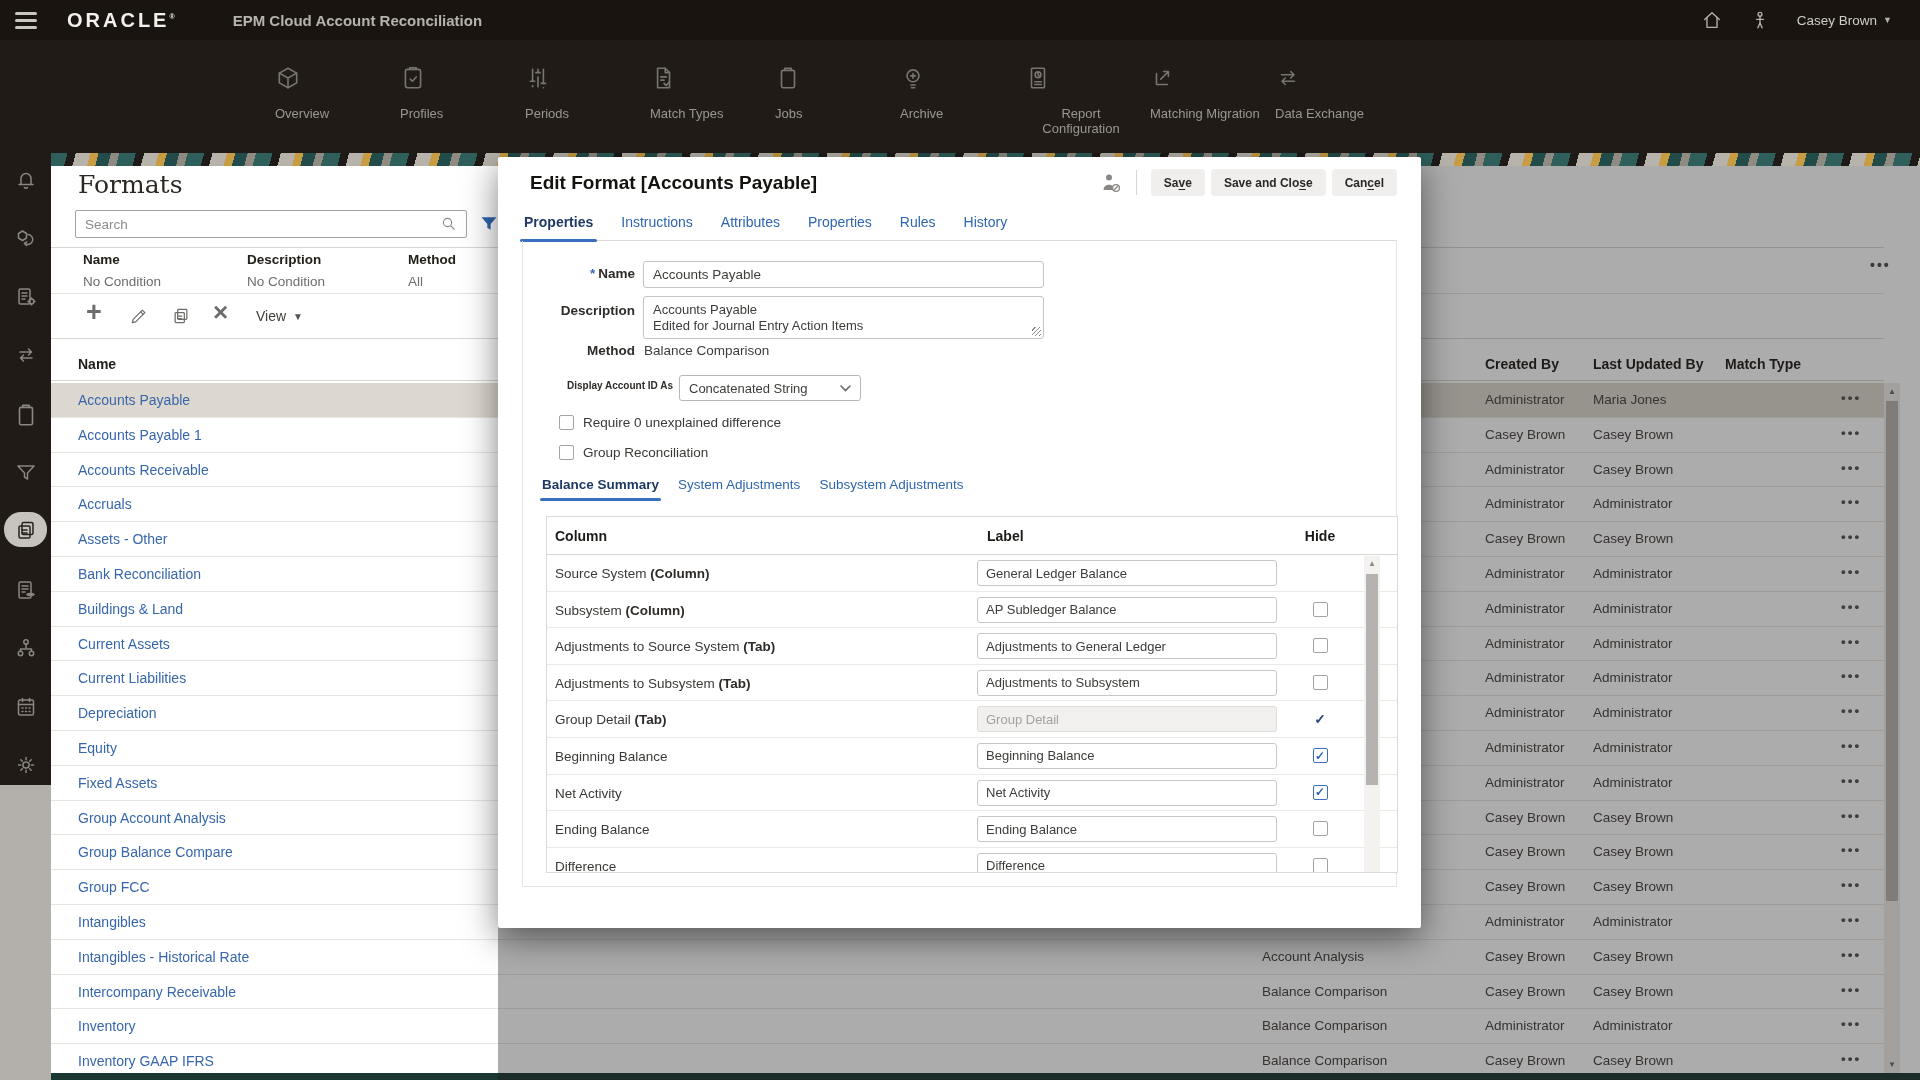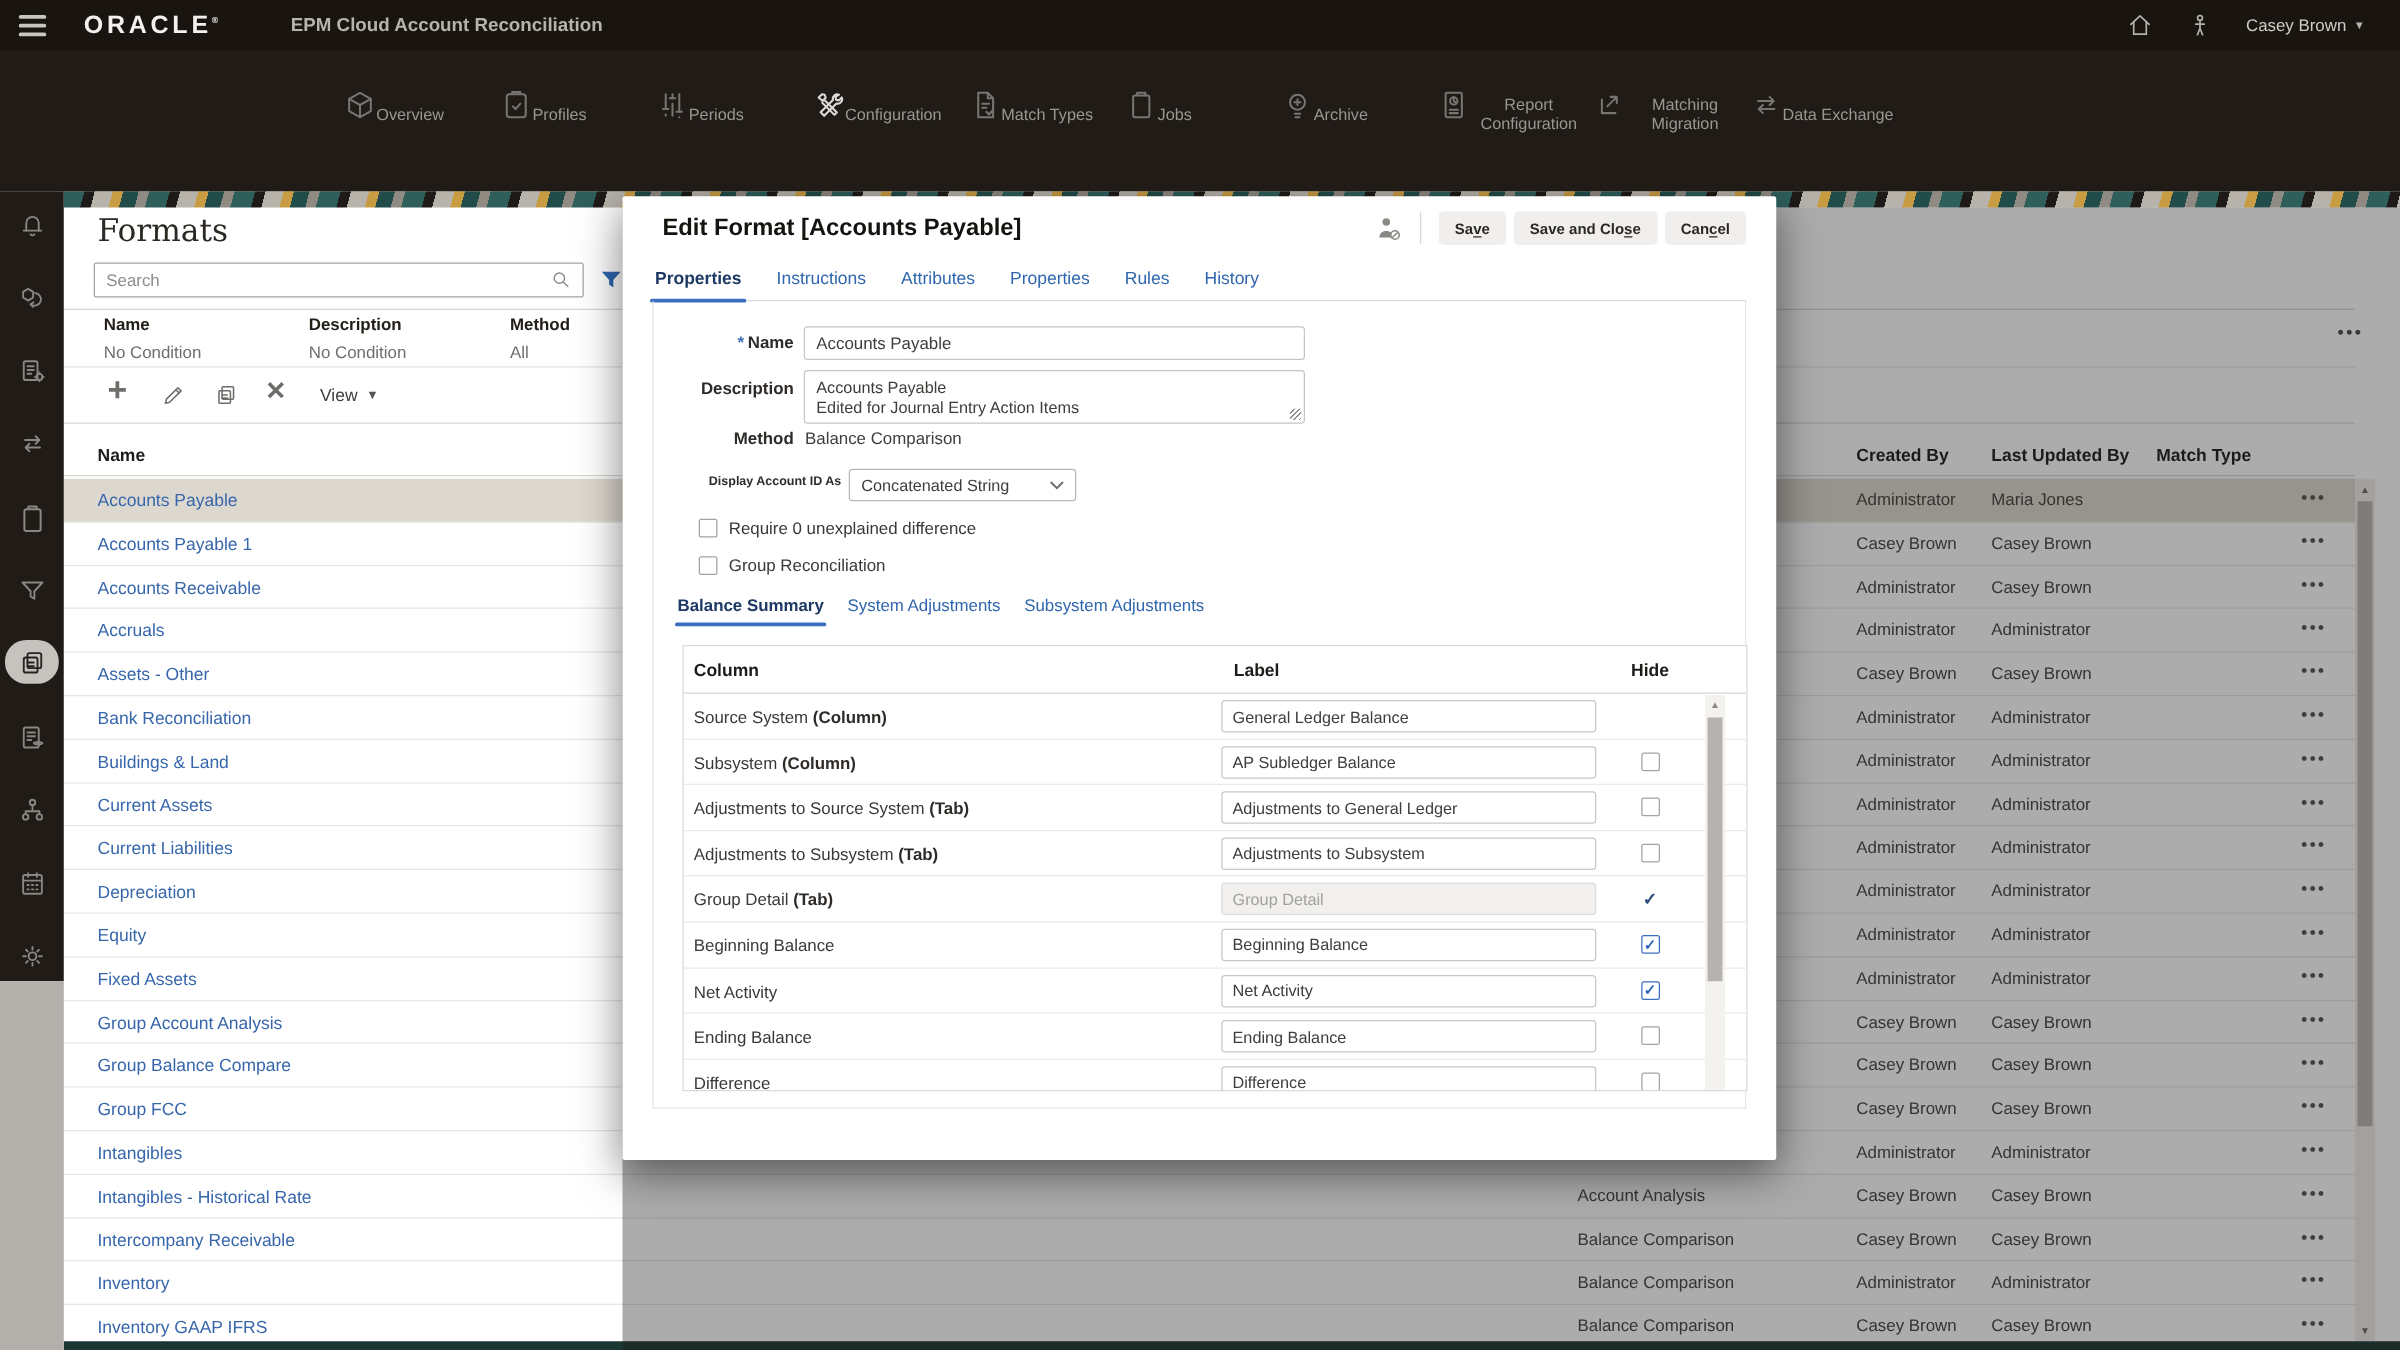--- a/index.html
+++ b/index.html
@@ -13,21 +13,21 @@
   .hamb i { display:block; height:3px; background:#c9c6c2; border-radius:1.5px; }
   .brand { margin-left:30px; font-size:20px; font-weight:bold; letter-spacing:3px; color:#f3f1ee; }
   .brand sup { font-size:7px; letter-spacing:0; }
   .apptitle { margin-left:58px; font-size:15px; font-weight:bold; color:#b6b3ae; }
   .top-right { margin-left:auto; margin-right:28px; display:flex; align-items:center; gap:26px; color:#b4b1ad; }
   .username { font-size:13.5px; color:#d0cdc9; display:flex; align-items:center; gap:6px; cursor:pointer; }
   .username .caret { font-size:9px; color:#b4b1ad; }
 
   .navbar { position:absolute; left:0; top:40px; width:1920px; height:113px; background:#201b17; z-index:20; }
   .nav-items { position:absolute; left:275px; top:0; display:flex; gap:5px; }
-  .nav-item { width:120px; padding-top:25px; display:flex; flex-direction:row; align-items:center; cursor:pointer; }
+  .nav-item { width:120px; padding-top:25px; display:flex; flex-direction:column; align-items:flex-start; cursor:pointer; }
   .nav-ic { height:30px; color:#787470; }
   .nav-item.active .nav-ic { color:#dddbd7; }
   .nav-label { margin-top:11px; font-size:13px; line-height:15px; color:#9a9691; text-align:center; max-width:112px; }
 
   .siderail { position:absolute; left:0; top:153px; width:51px; height:632px; background:#201b17; z-index:20; }
   .siderail-bottom { position:absolute; left:0; top:785px; width:51px; height:295px; background:#b3b0ac; z-index:20; }
   .side-item { position:absolute; left:0; width:51px; display:flex; justify-content:center; color:#8a8682; z-index:21; cursor:pointer; }
   .side-item.active::before { content:''; position:absolute; left:4px; top:-6px; width:43px; height:35px; background:#c6c3bf; border-radius:17px; }
   .side-item.active { color:#26221e; }
   .side-item svg { position:relative; }
@@ -183,30 +183,20 @@
     <span class="nav-label">Profiles</span>
   </div>
       <div class="nav-item">
     <span class="nav-ic">
           <svg width="26" height="26" viewBox="0 0 24 24" fill="none" stroke="currentColor" stroke-width="1.5" stroke-linecap="round" stroke-linejoin="round">
             <path d="M7 4v11M7 19v1M12 4v3M12 11v9M17 4v13M17 21v0"></path>
             <path d="M5 15h4M10 7h4M15 17h4"></path>
           </svg>
         </span>
     <span class="nav-label">Periods</span>
-  </div>
-      <div class="nav-item active">
-    <span class="nav-ic">
-          <svg width="26" height="26" viewBox="0 0 24 24" fill="none" stroke="currentColor" stroke-width="1.5" stroke-linecap="round" stroke-linejoin="round">
-            <path d="M4.5 6.5L7 4l2 .5.8 2L7.5 9z"></path>
-            <path d="M9 8.5l9 9-1.8 1.8-9-9"></path>
-            <path d="M19.6 4.4a3.3 3.3 0 0 0-4.5 3.9L6 17.4 8.6 20l9.1-9.1a3.3 3.3 0 0 0 3.9-4.5l-2.2 2.2-2-.5-.5-2z"></path>
-          </svg>
-        </span>
-    <span class="nav-label">Configuration</span>
   </div>
       <div class="nav-item">
     <span class="nav-ic">
           <svg width="26" height="26" viewBox="0 0 24 24" fill="none" stroke="currentColor" stroke-width="1.5" stroke-linecap="round" stroke-linejoin="round">
             <path d="M7 3h7l4 4v14H7z"></path>
             <path d="M14 3v4h4"></path>
             <path d="M10 11h5M10 14h3"></path>
             <path d="M13 17l2 2 3-3.5"></path>
           </svg>
         </span>

